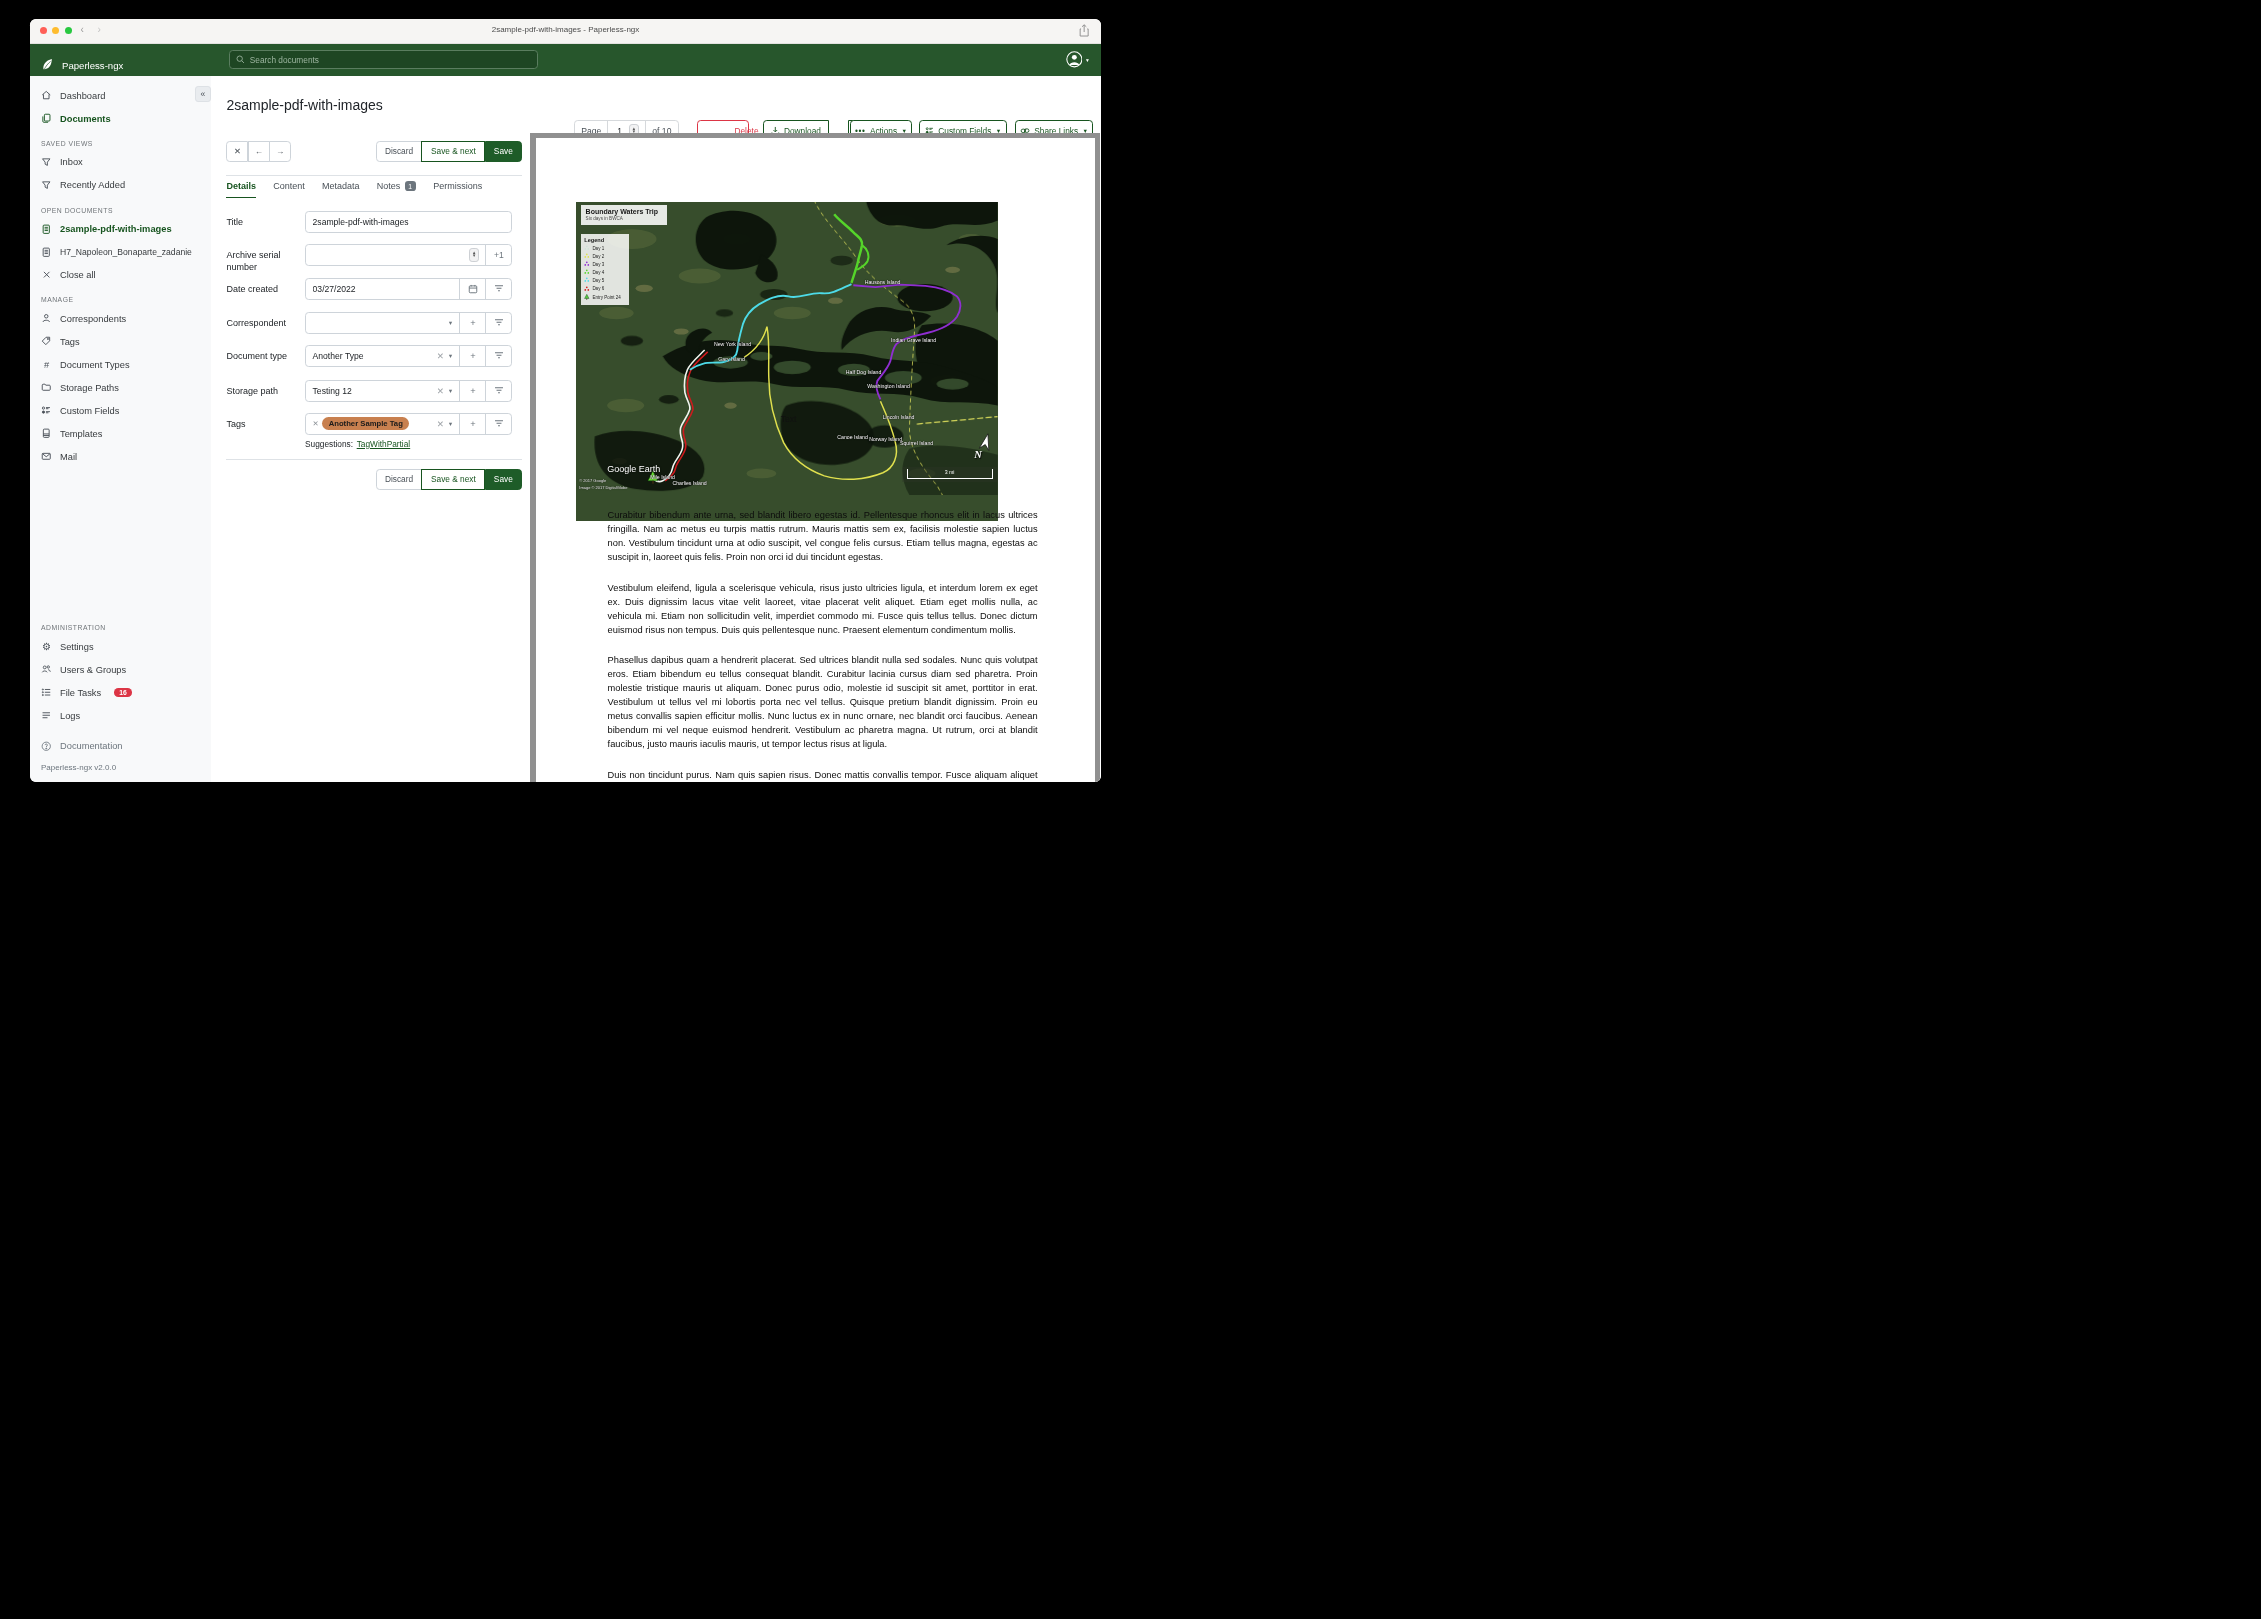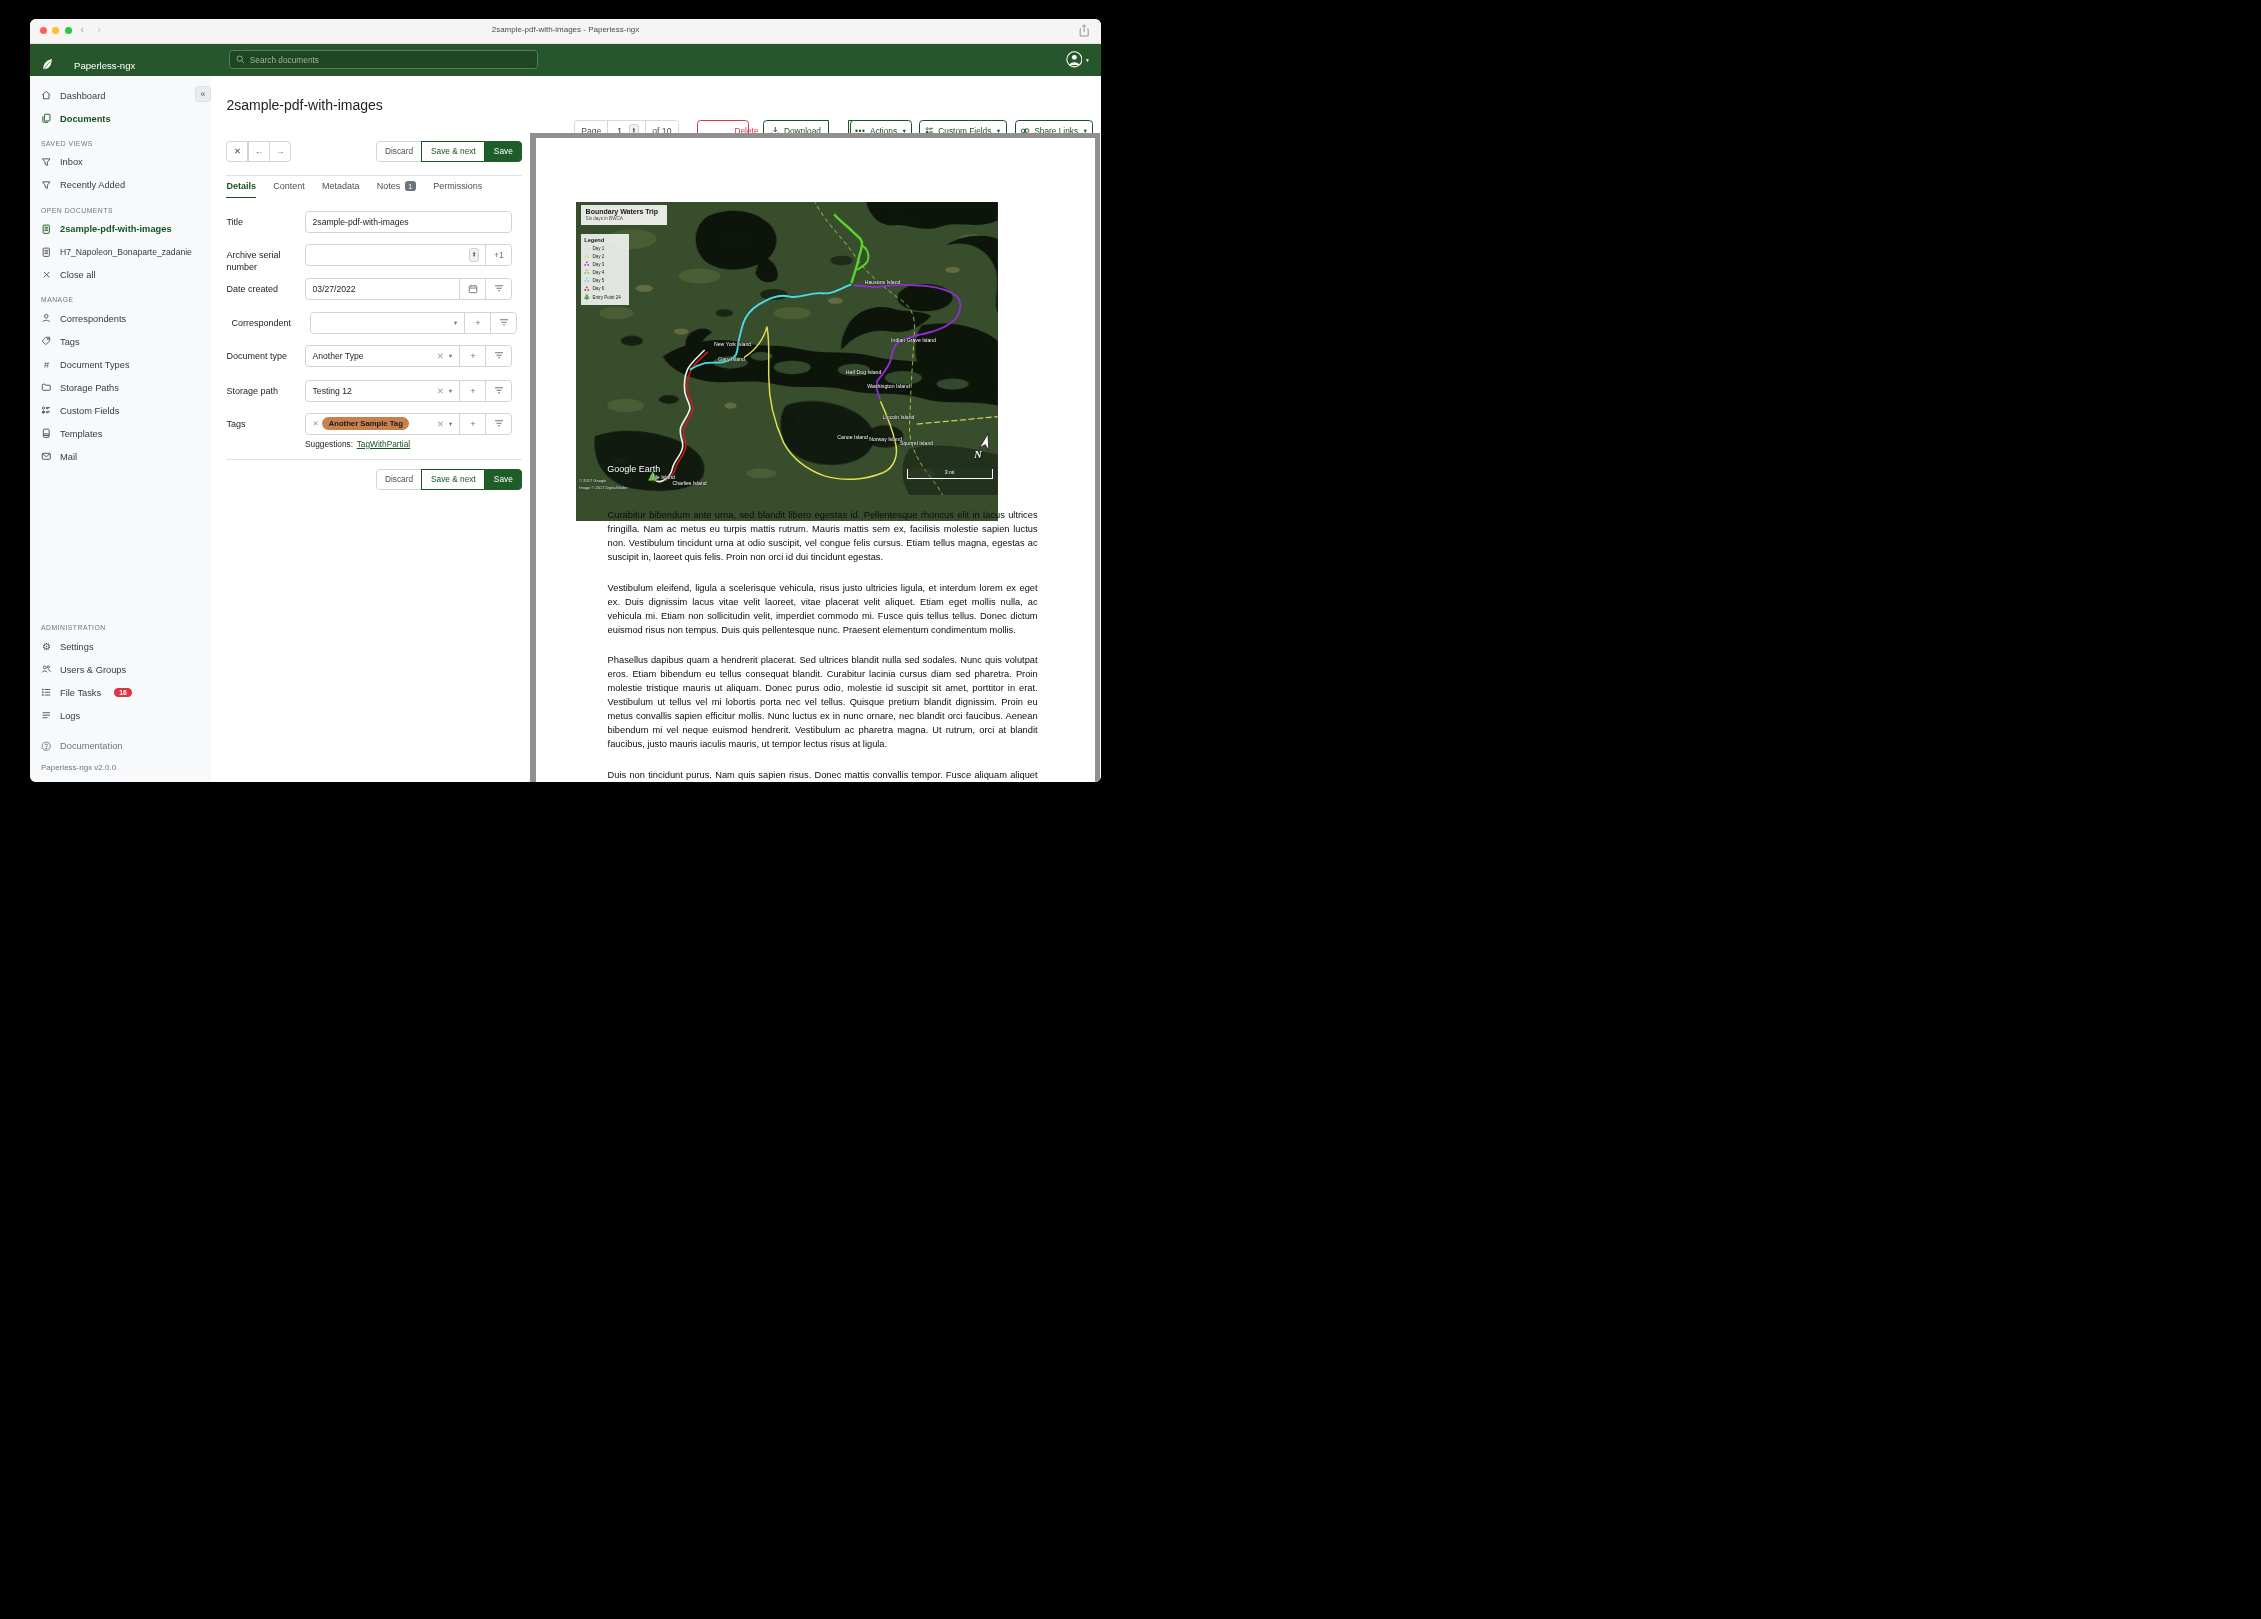--- a/index.html
+++ b/index.html
@@ -14,21 +14,21 @@
               border-bottom:0.6px solid #e3e2e0; }
   .tl { position:absolute; top:8.6px; width:7.4px; height:7.4px; border-radius:50%; }
   .tl.red{ left:10px; background:#ff5f57; } .tl.yel{ left:22px; background:#febc2e; }
   .tl.grn{ left:35px; background:#28c840; }
   .navchev { position:absolute; top:5.6px; font-size:10px; color:#9c9c9c; width:12.3px; text-align:center; }
   .winTitle { position:absolute; left:0; right:0; top:6.8px; text-align:center; font-size:8px; color:#4c4c4c; }
   .shareIco { position:absolute; right:11px; top:5.6px; }
 
   
   .appheader { position:absolute; left:0; top:25px; right:0; height:32px; background:#27562c; }
-  .brandwrap { position:absolute; left:10px; top:0; height:44px; display:flex; align-items:center; gap:19px; }
+  .brandwrap { position:absolute; left:10px; top:0; height:44px; display:flex; align-items:center; gap:7px; }
   .brand { color:#fff; font-size:9.6px; }
   .searchbox { position:absolute; left:199px; top:6.8px; width:309px; height:19px; background:#1e4623;
                border:0.6px solid #5a7d5f; border-radius:3.7px; display:flex; align-items:center; padding:0 6.2px; gap:5px; }
   .searchbox input { background:transparent; border:none; outline:none; color:#d6e2d7; font-size:8.3px; width:100%; }
   .searchbox input::placeholder { color:#9db5a0; }
   .avatarwrap { position:absolute; right:12.3px; top:7.4px; display:flex; align-items:center; gap:3.7px; color:#fff; }
 
   
   .mainrow { position:absolute; left:0; top:57px; right:0; bottom:0; }
   .sidebar { position:absolute; left:0; top:0; bottom:0; width:181px; background:#f8f9fa;
@@ -430,21 +430,21 @@
               </svg>
             </div>
           <div class="addon">
             <svg width="10" height="8.6" viewBox="0 0 16 14" stroke="#6c757d" stroke-width="1.7">
                 <path d="M1.5 3 H14.5 M4 7 H12 M6.5 11 H9.5"></path>
               </svg>
             </div>
         </div>
       </div>
 
-      <div class="frow" style="top:236px;justify-content:center;">
+      <div class="frow" style="top:236px;">
         <div class="flabel">Correspondent</div>
         <div class="fgroup">
           <div class="fmain">
               <span class="caret" style="margin-left:auto;">▼</span>
             </div>
           <div class="addon">+</div>
           <div class="addon">
             <svg width="10" height="8.6" viewBox="0 0 16 14" stroke="#6c757d" stroke-width="1.7">
                 <path d="M1.5 3 H14.5 M4 7 H12 M6.5 11 H9.5"></path>
               </svg>

